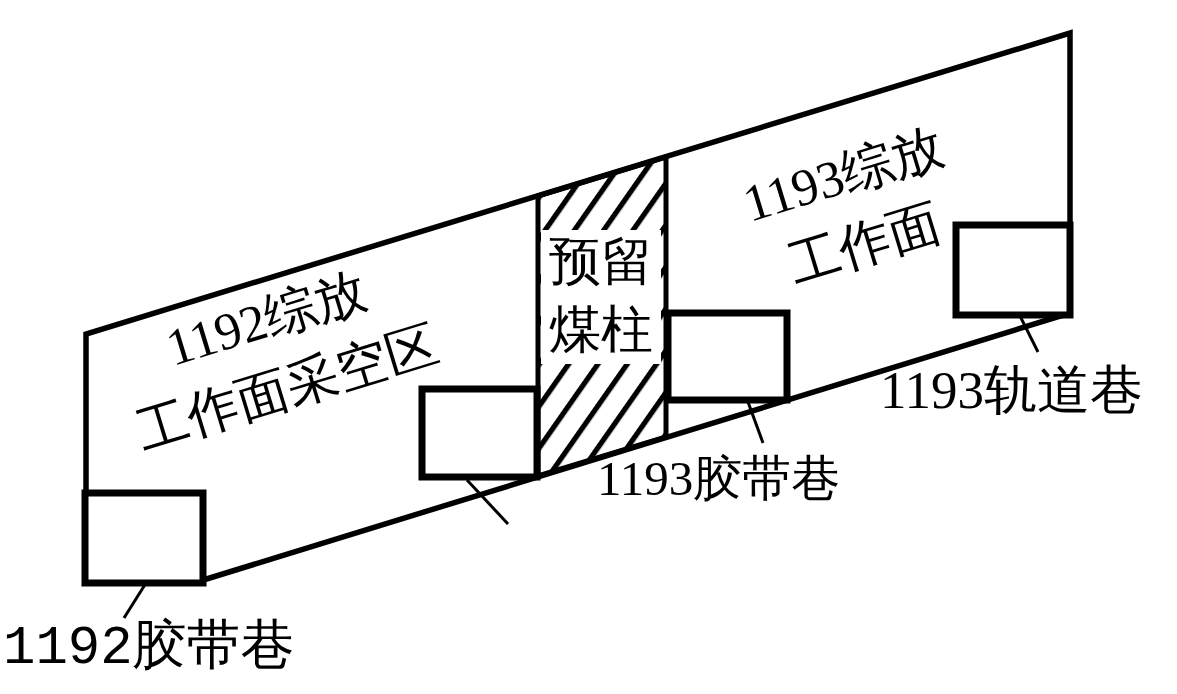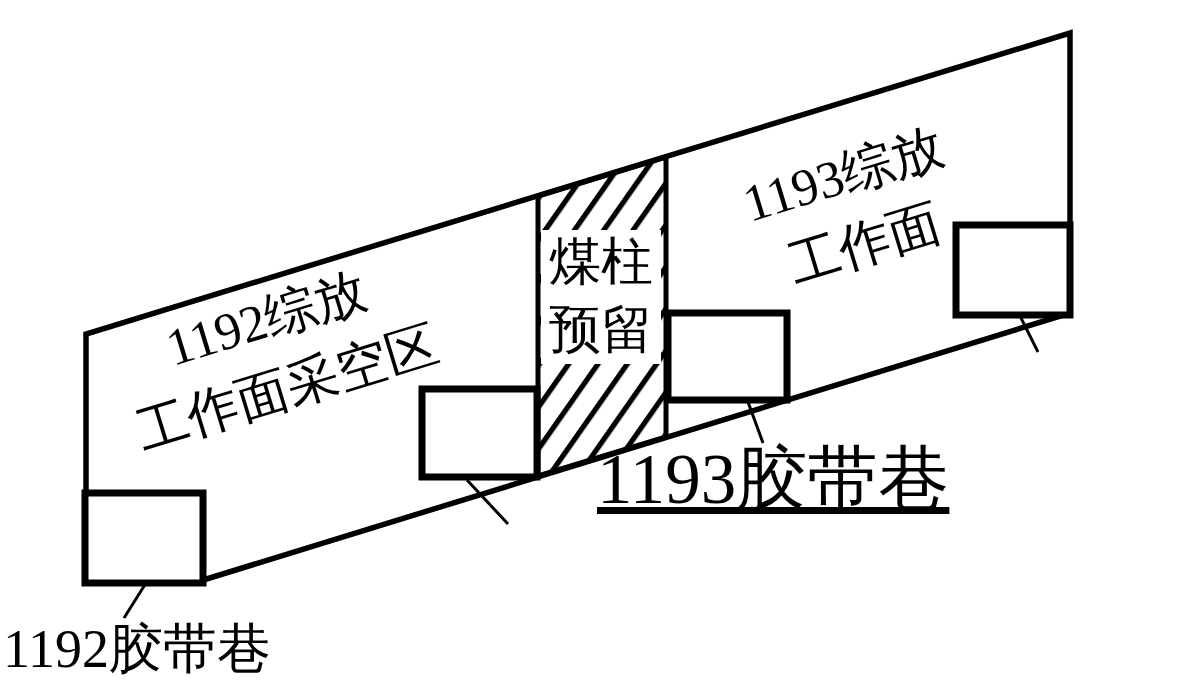--- a/index.html
+++ b/index.html
@@ -38,23 +38,23 @@
   }
   #lbl-face {
     left: 734px; top: 138px; width: 240px;
     font-size: 52px; line-height: 72px;
   }
   #lbl-pillar {
     left: 540px; top: 228px; width: 122px;
     font-size: 52px; line-height: 68px;
     text-align: center;
   }
-  #lbl-belt1192  { left: 3px;   top: 619px; font-size: 54px; line-height: 60px; }
+  #lbl-belt1192  { left: 3px;   top: 619px; font-size: 54px; line-height: 60px; font-family: Liberation Mono, monospace; }
   #lbl-track1192 { left: 362px; top: 537px; font-size: 53px; line-height: 58px; }
-  #lbl-belt1193  { left: 597px; top: 450px; font-size: 71px; line-height: 58px; text-decoration: underline; }
+  #lbl-belt1193  { left: 597px; top: 450px; font-size: 49px; line-height: 58px; }
   #lbl-track1193 { left: 880px; top: 361px; font-size: 53px; line-height: 58px; }
 </style>
 </head>
 <body>
 
 <div id="stage">
 
   <svg id="diagram-svg" width="1177" height="694" viewBox="0 0 1177 694">
     <defs>
       <pattern id="hatch" patternUnits="userSpaceOnUse" width="24" height="24" patternTransform="rotate(-55)">
@@ -80,25 +80,26 @@
     <line x1="748" y1="402" x2="763" y2="443" stroke="#000000" stroke-width="3"></line>
     <line x1="1019" y1="314" x2="1038" y2="352" stroke="#000000" stroke-width="3"></line>
   </svg>
 
   <div id="lbl-goaf" class="lbl rot">
     <span>1192综放</span>
     <span>工作面采空区</span>
   </div>
 
   <div id="lbl-pillar" class="lbl">
+    <span>预留</span>
     <span>煤柱</span>
-    <span>预留</span>
   </div>
 
   <div id="lbl-face" class="lbl rot">
     <span>1193综放</span>
     <span>工作面</span>
   </div>
 
   <div id="lbl-belt1192" class="lbl">1192胶带巷</div>
   <div id="lbl-belt1193" class="lbl">1193胶带巷</div>
+  <div id="lbl-track1193" class="lbl">1193轨道巷</div>
 
 </div>
 
 </body></html>

